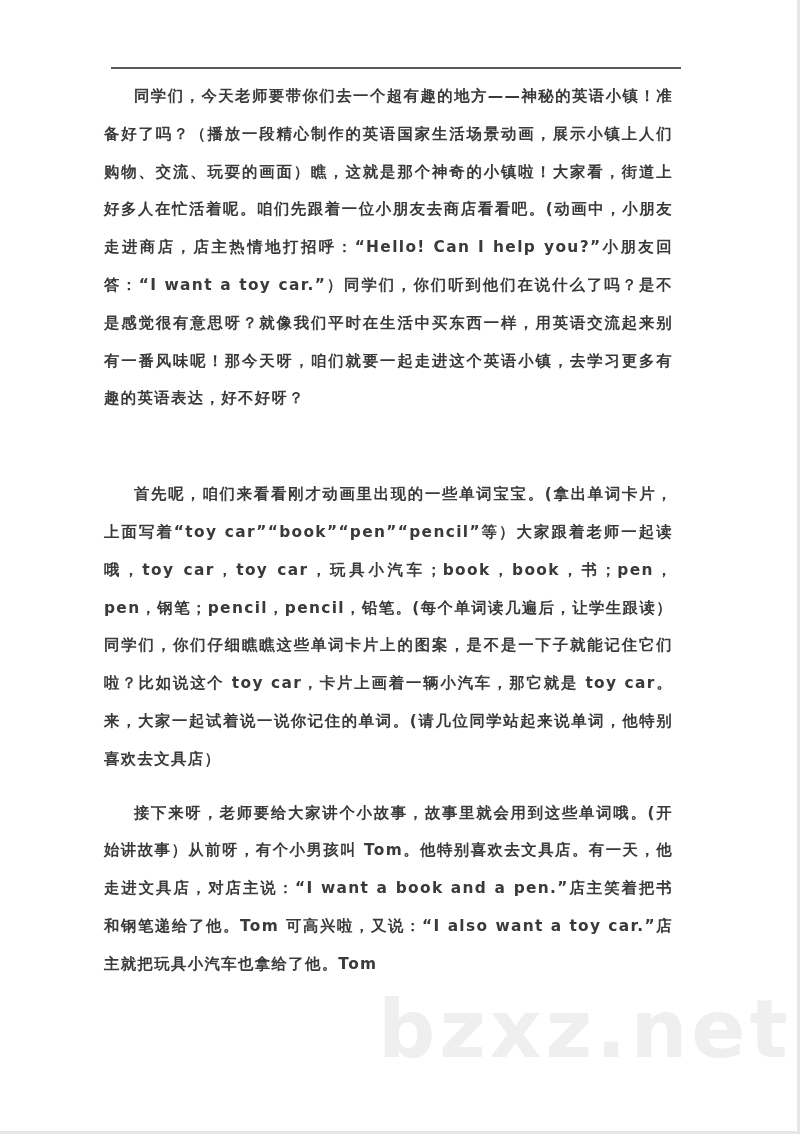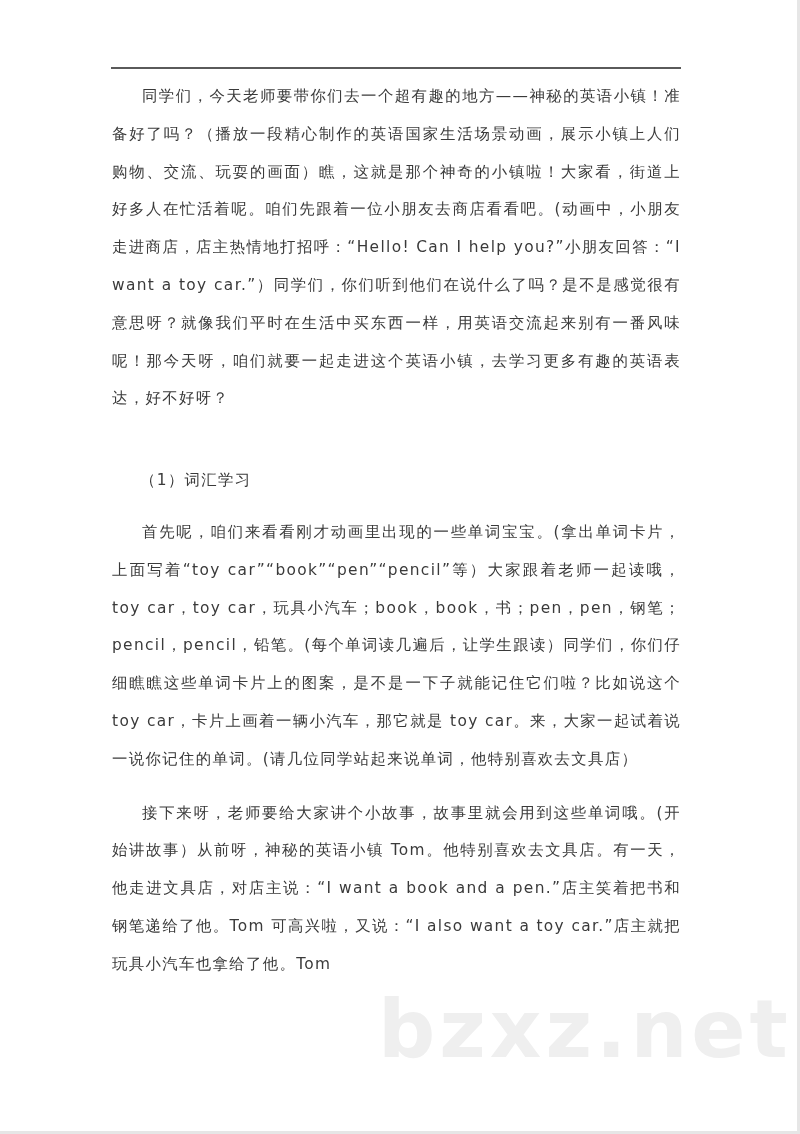--- a/index.html
+++ b/index.html
@@ -14,21 +14,21 @@
     width: 797px; height: 1131px;
     background: #ffffff;
     border-right: 3px solid #e6e6e6;
     border-bottom: 3px solid #e6e6e6;
   }
   .header-rule {
     position: absolute; left: 111px; top: 67px;
     width: 570px; height: 2px; background: #5a5a5a;
   }
   .body-text {
-    position: absolute; left: 112px; top: 78px; width: 569px;
+    position: absolute; left: 104px; top: 78px; width: 569px; font-weight: bold;
   }
   p {
     margin: 0; font-size: 15.4px; line-height: 37.8px;
     letter-spacing: 1.35px; text-align: justify; text-indent: 30px;
   }
   p.heading { text-indent: 28px; }
   .gap-big { height: 30px; }
   .gap-mid { height: 14px; }
   .gap-small { height: 16px; }
   .watermark {
@@ -41,21 +41,20 @@
 </head>
 <body>
 
 <div class="page">
   <div class="header-rule"></div>
 
   <div class="body-text">
     <p>同学们，今天老师要带你们去一个超有趣的地方——神秘的英语小镇！准备好了吗？（播放一段精心制作的英语国家生活场景动画，展示小镇上人们购物、交流、玩耍的画面）瞧，这就是那个神奇的小镇啦！大家看，街道上好多人在忙活着呢。咱们先跟着一位小朋友去商店看看吧。(动画中，小朋友走进商店，店主热情地打招呼：“Hello! Can I help you?”小朋友回答：“I want a toy car.”）同学们，你们听到他们在说什么了吗？是不是感觉很有意思呀？就像我们平时在生活中买东西一样，用英语交流起来别有一番风味呢！那今天呀，咱们就要一起走进这个英语小镇，去学习更多有趣的英语表达，好不好呀？</p>
     <div class="gap-big"></div>
     <div class="gap-mid"></div>
-    <p class="heading">（1）词汇学习</p>
     <div class="gap-mid"></div>
     <p>首先呢，咱们来看看刚才动画里出现的一些单词宝宝。(拿出单词卡片，上面写着“toy car”“book”“pen”“pencil”等）大家跟着老师一起读哦，toy car，toy car，玩具小汽车；book，book，书；pen，pen，钢笔；pencil，pencil，铅笔。(每个单词读几遍后，让学生跟读）同学们，你们仔细瞧瞧这些单词卡片上的图案，是不是一下子就能记住它们啦？比如说这个 toy car，卡片上画着一辆小汽车，那它就是 toy car。来，大家一起试着说一说你记住的单词。(请几位同学站起来说单词，他特别喜欢去文具店）</p>
     <div class="gap-small"></div>
-    <p>接下来呀，老师要给大家讲个小故事，故事里就会用到这些单词哦。(开始讲故事）从前呀，神秘的英语小镇 Tom。他特别喜欢去文具店。有一天，他走进文具店，对店主说：“I want a book and a pen.”店主笑着把书和钢笔递给了他。Tom 可高兴啦，又说：“I also want a toy car.”店主就把玩具小汽车也拿给了他。Tom</p>
+    <p>接下来呀，老师要给大家讲个小故事，故事里就会用到这些单词哦。(开始讲故事）从前呀，有个小男孩叫 Tom。他特别喜欢去文具店。有一天，他走进文具店，对店主说：“I want a book and a pen.”店主笑着把书和钢笔递给了他。Tom 可高兴啦，又说：“I also want a toy car.”店主就把玩具小汽车也拿给了他。Tom</p>
   </div>
 
   <div class="watermark">bzxz.net</div>
 </div>
 
 </body></html>

